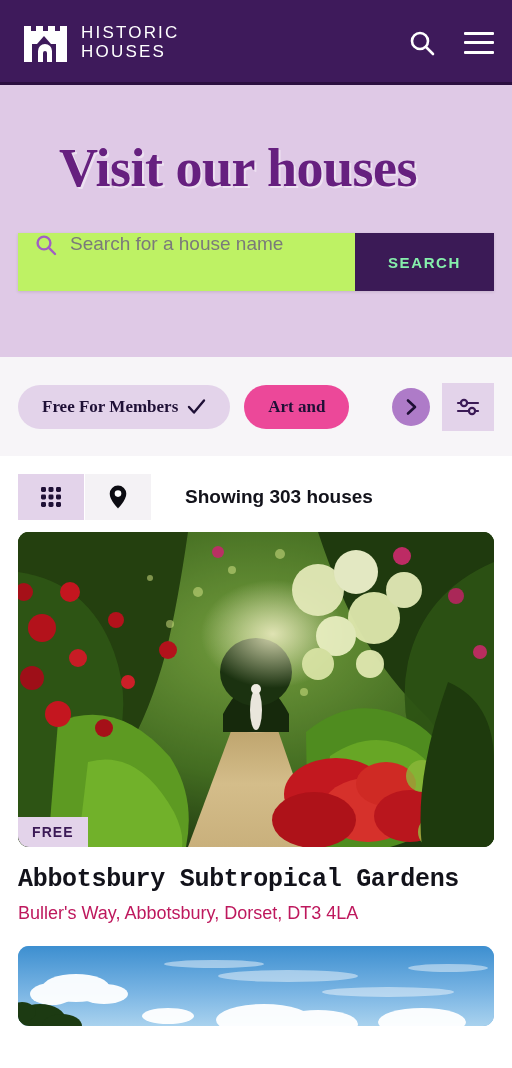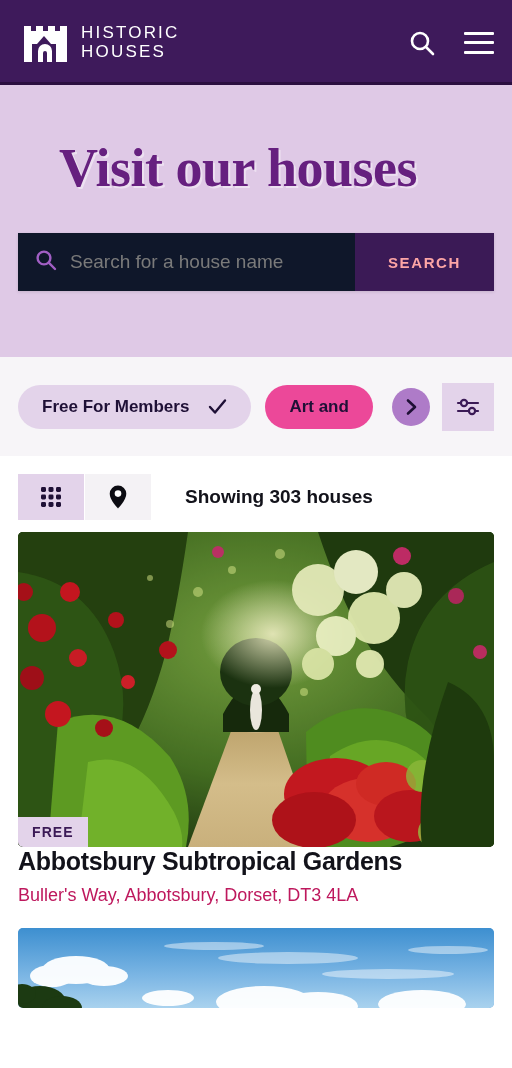--- a/index.html
+++ b/index.html
@@ -36,48 +36,48 @@
   .hero-title {
     font-family: "Liberation Serif", serif;
     font-weight: 700; font-size: 54px; line-height: 1;
     color: #66207F; letter-spacing: -0.5px;
     text-shadow: 2px 2px 0 rgba(255,255,255,0.45);
     white-space: nowrap;
     margin-left: 41px;
   }
   .search-row { display: flex; margin-top: 38px; height: 58px; box-shadow: 0 1px 3px rgba(0,0,0,.12); }
   .search-field {
-    flex: 1; background: #0f172a; display: flex; align-items: center;
+    flex: 1; background: #bef264; display: flex; align-items: flex-start;
     gap: 12px; padding: 0 16px; overflow: hidden;
   }
   .search-field input {
     border: none; outline: none; flex: 1; min-width: 0;
     font-family: "Liberation Sans", sans-serif;
     font-size: 19px; color: #6c6c6c; background: transparent;
   }
   .search-field input::placeholder { color: #7a7a7a; }
   .search-submit {
-    width: 139px; background: #3B1A56; color: #fca5a5; border: none;
+    width: 139px; background: #3B1A56; color: #86efac; border: none;
     font-family: "Liberation Sans", sans-serif;
     font-size: 15px; font-weight: 700; letter-spacing: 1.6px;
     cursor: pointer;
   }
 
   
   .filter-bar {
     background: #F7F5F8; height: 99px; display: flex; align-items: center;
     padding: 0 18px; gap: 12px; position: relative;
   }
   .chips { display: flex; align-items: center; gap: 14px; flex: 1; overflow: hidden; position: relative; height: 48px; }
   .chip {
-    display: inline-flex; align-items: center; gap: 18px;
+    display: inline-flex; align-items: center; gap: 8px;
     height: 44px; padding: 0 24px; border-radius: 24px;
     font-size: 17px; font-weight: 700; color: #1F1036;
     white-space: nowrap; border: none; cursor: pointer;
-    font-family: Liberation Sans, sans-serif;
+    font-family: Liberation Serif, serif;
   }
   .chip.selected { background: #E3D3EA; }
   .chip.plain { background: #ec4899; }
   .chip .tick { width: 20px; height: 20px; flex: 0 0 auto; }
   .chips-next {
     position: absolute; right: 0; top: 50%; transform: translateY(-50%);
     width: 38px; height: 38px; border-radius: 50%; background: #AE7BC8;
     border: none; cursor: pointer; display:flex; align-items:center; justify-content:center;
   }
   .filter-toggle {
@@ -93,31 +93,31 @@
     display: flex; align-items: center; justify-content: center;
     background: #F4F2F5;
   }
   .view-btn.active { background: #E3D3EA; }
   .results-count { font-size: 19px; font-weight: 700; color: #12121A; margin-left: 22px; }
 
   
   .cards { padding: 0 18px; }
   .card { margin-bottom: 22px; }
   .card-media {
-    position: relative; height: 315px; border-radius: 5px; overflow: hidden;
+    position: relative; height: 315px; border-radius: 11px; overflow: hidden;
     background: #2d4a1c;
   }
   .card-media.sky { height: 80px; background: #6FAEDE; }
   .badge {
     position: absolute; left: 0; bottom: 0; z-index: 4;
     background: #E3D3EA; color: #3B1A56;
     font-size: 14px; font-weight: 700; letter-spacing: 1.1px;
     padding: 7px 14px;
   }
-  .card-title { font-size: 25px; font-weight: 700; color: #12121A; letter-spacing: -0.3px; }
+  .card-title { font-size: 25px; font-weight: 700; color: #12121A; margin-top: 18px; letter-spacing: -0.3px; font-family: Liberation Mono, monospace; }
   .card-address { font-size: 18px; color: #be185d; margin-top: 9px; }
 
   
   .scene { position: absolute; inset: 0; }
   .scene svg { display:block; width:100%; height:100%; }
 </style>
 </head>
 <body>
 
 <div class="page">

